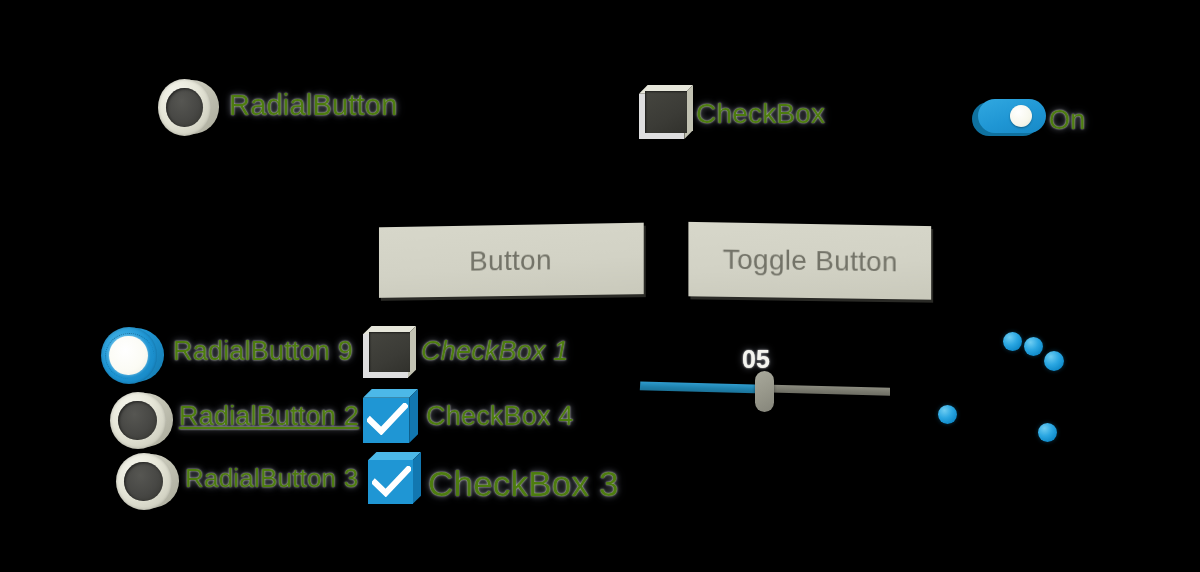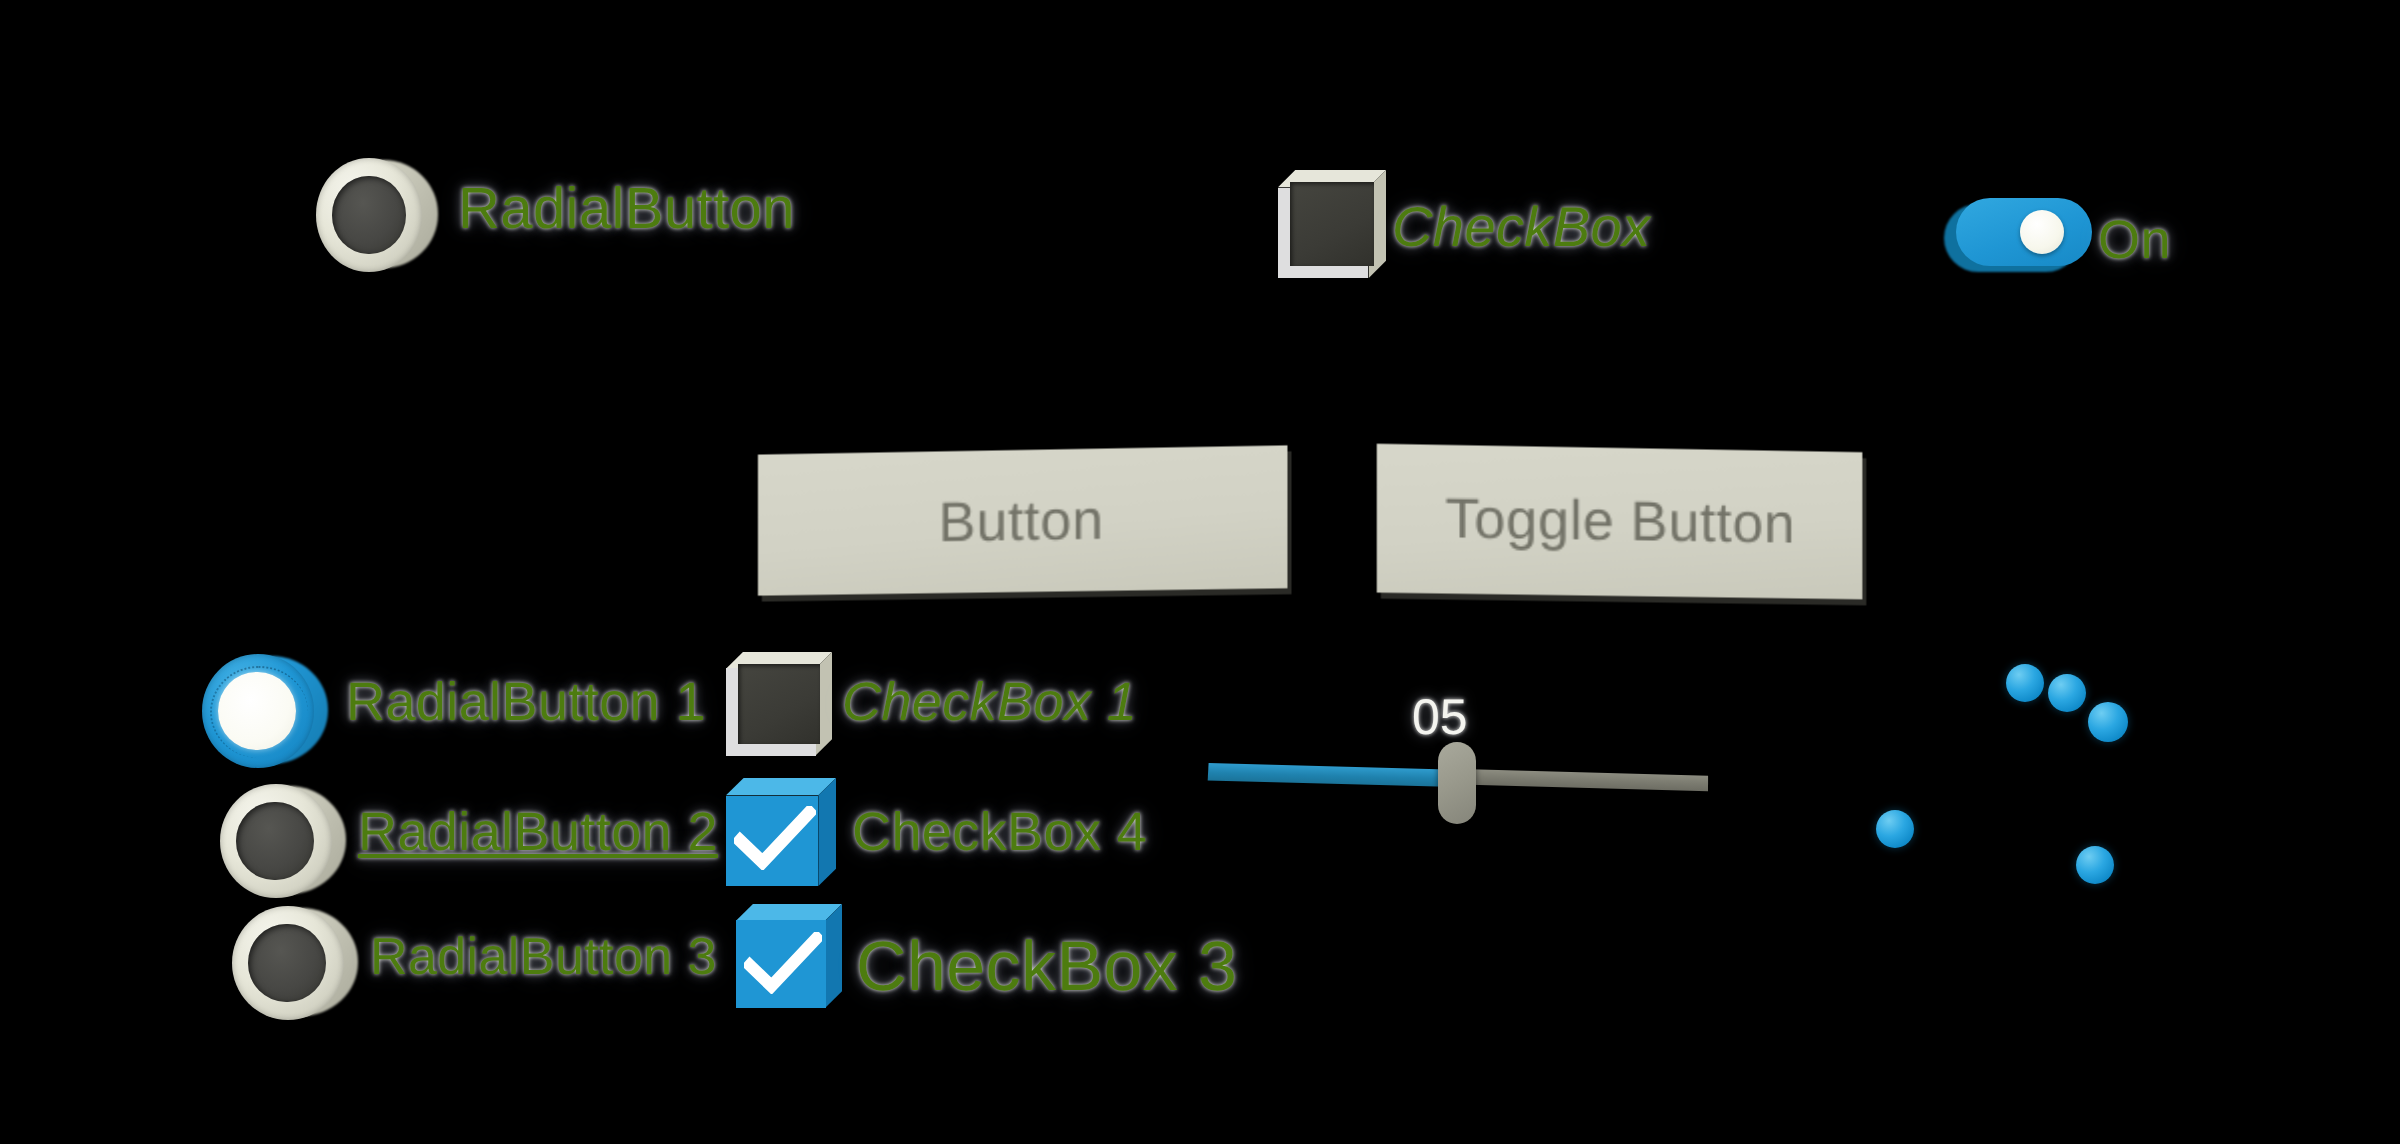--- a/index.html
+++ b/index.html
@@ -249,21 +249,21 @@
   </div>
   <div class="vr-label" style="left:229px; top:89px; font-size:29px;">RadialButton</div>
 
   <div class="cube" style="left:639px; top:85px; width:54px; height:54px;">
     <div class="cube-top"></div>
     <div class="cube-right"></div>
     <div class="cube-front"></div>
     <div class="cube-inner"></div>
 
   </div>
-  <div class="vr-label" style="left:696px; top:98px; font-size:28px;font-style:italic;">CheckBox</div>
+  <div class="vr-label" style="left:696px; top:98px; font-size:28px;">CheckBox</div>
 
   <div class="toggle" style="left:972px; top:99px; width:68px; height:34px;">
     <div class="tg-shadow"></div>
     <div class="tg-body"></div>
     <div class="tg-knob"></div>
   </div>
   <div class="vr-label" style="left:1049px; top:105px; font-size:27px; ">On</div>
 
   <div class="slab" style="left:378px; top:225px; width:265px; height:71px; transform: perspective(900px) rotateY(-2.5deg) skewY(-0.9deg);">
     <span class="slab-text" style="font-size:28px;">Button</span>
@@ -272,21 +272,21 @@
   <div class="slab" style="left:689px; top:224px; width:243px; height:74px; transform: perspective(900px) rotateY(2.5deg) skewY(0.9deg);">
     <span class="slab-text" style="font-size:28px;">Toggle Button</span>
   </div>
 
   <div class="radial on" style="left:101px; top:327px; width:65px; height:57px;">
     <div class="cyl-side"></div>
     <div class="cyl-face"></div>
     <div class="speckle"></div>
     <div class="cyl-hole"></div>
   </div>
-  <div class="vr-label" style="left:173px; top:336px; font-size:27px;">RadialButton 1</div>
+  <div class="vr-label" style="left:173px; top:336px; font-size:27px;">RadialButton 9</div>
 
   <div class="radial" style="left:110px; top:392px; width:65px; height:57px;">
     <div class="cyl-side"></div>
     <div class="cyl-face"></div>
     <div class="cyl-hole"></div>
   </div>
   <div class="vr-label" style="left:179px; top:401px; font-size:27px;text-decoration:underline;">RadialButton 2</div>
 
   <div class="radial" style="left:116px; top:453px; width:65px; height:57px;">
     <div class="cyl-side"></div>
@@ -323,21 +323,21 @@
     <div class="cube-front"></div>
 
     <div class="tick">
       <svg viewBox="0 0 40 30" preserveAspectRatio="none">
         <path d="M3 16 L14 26 L37 3" fill="none" stroke="#ffffff" stroke-width="6" stroke-linecap="square" stroke-linejoin="miter"></path>
       </svg>
     </div>
   </div>
   <div class="vr-label" style="left:428px; top:464px; font-size:35px;">CheckBox 3</div>
 
-  <div class="slider" style="left:604px; top:345px; width:250px; height:80px;">
+  <div class="slider" style="left:640px; top:345px; width:250px; height:80px;font-weight:bold;">
     <div class="sl-value" style="left:102px; top:0px; font-size:25px;">05</div>
     <div class="trk-fill" style="left:0px; top:38px; width:124px; height:9px;
                 transform: perspective(600px) rotateX(14deg) rotateZ(1.6deg);"></div>
     <div class="trk-rest" style="left:122px; top:41px; width:128px; height:8px;
                 transform: perspective(600px) rotateX(14deg) rotateZ(1.6deg);"></div>
     <div class="handle" style="left:115px; top:26px; width:19px; height:41px;"></div>
   </div>
 
   <div class="sphere" style="left:1003px; top:332px; width:19px; height:19px;"></div>
   <div class="sphere" style="left:1024px; top:337px; width:19px; height:19px;"></div>

